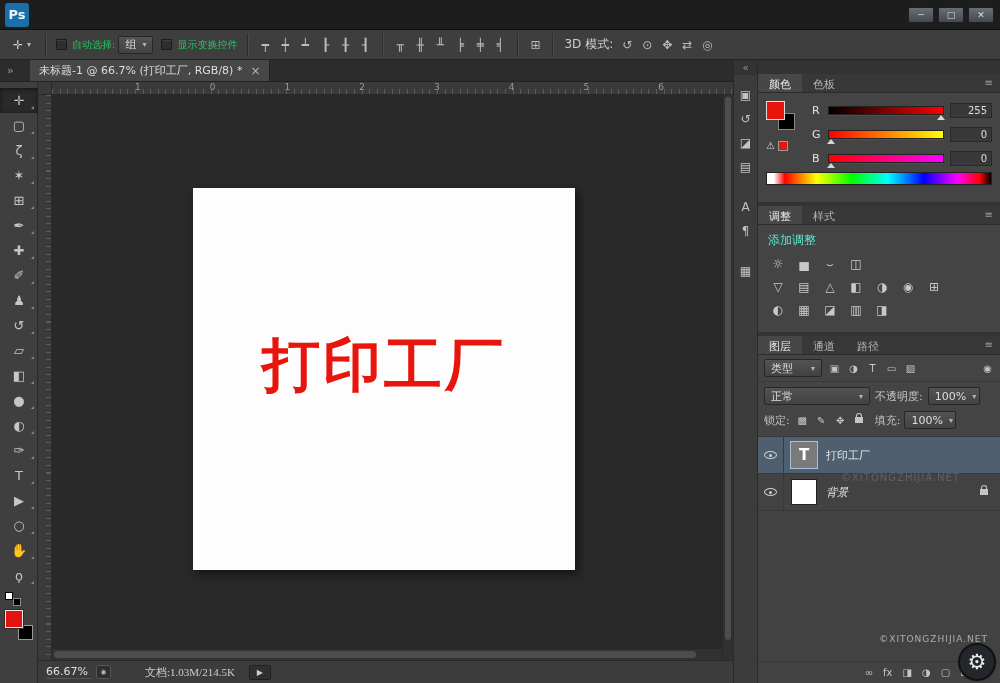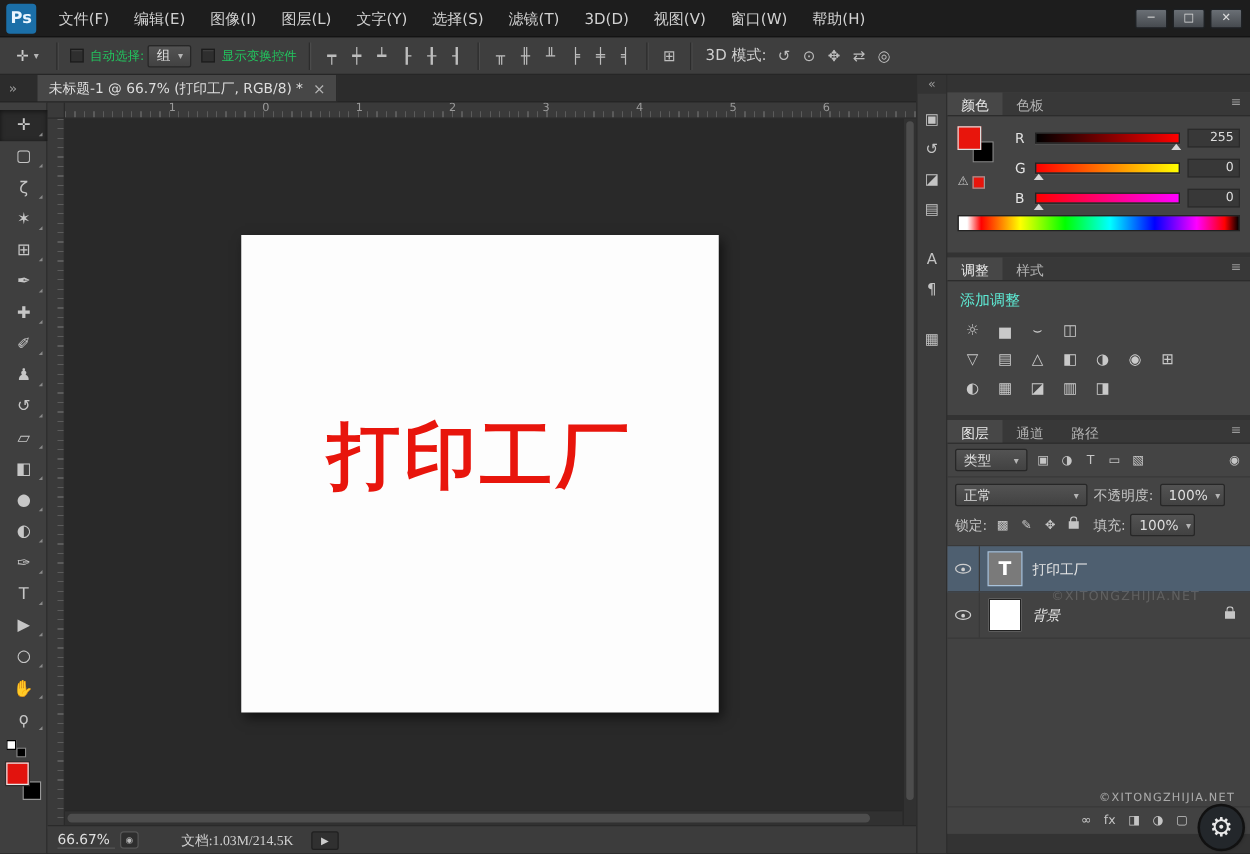--- a/index.html
+++ b/index.html
@@ -151,21 +151,21 @@
             #00f 70%,#f0f 85%,#f00 95%,#000 100%);}
 
   
   .panel-adjust{height:126px;}
   .ptitle{font-size:12px;color:#5eead4;padding:7px 10px 3px;}
   .adj-row{display:flex;gap:4px;padding:2px 9px;}
   .adj-icon{width:22px;height:19px;display:flex;align-items:center;justify-content:center;
             color:#c9c9c9;font-size:12px;}
 
   
-  .panel-layers{flex:1;position:relative;margin-bottom:16px;display:flex;flex-direction:column;}
+  .panel-layers{flex:1;position:relative;margin-bottom:0;display:flex;flex-direction:column;}
   .lfilter{display:flex;align-items:center;gap:4px;padding:4px 6px;border-bottom:1px solid #393939;}
   .dd-small{width:58px;justify-content:space-between;}
   .lficons{display:flex;gap:2px;}
   .lficon{width:17px;height:16px;display:flex;align-items:center;justify-content:center;
           color:#c5c5c5;font-size:10px;}
   .lfswitch{margin-left:auto;color:#c5c5c5;font-size:10px;padding-right:2px;}
   .lblend{display:flex;align-items:center;gap:5px;padding:5px 6px 2px;}
   .dd-blend{width:106px;justify-content:space-between;}
   .llabel{font-size:11px;color:#c5c5c5;}
   .dd-num{width:52px;justify-content:space-between;}
@@ -202,34 +202,20 @@
   .wm-text{font-size:27px;font-weight:bold;color:#fff;
            text-shadow:1px 2px 2px #000,0 0 4px rgba(0,0,0,.85);}
 </style>
 </head>
 <body>
 
 <div id="app">
 
   <div class="titlebar">
     <div class="ps-logo">Ps</div>
-    <div class="menubar">
-
-    <span class="menu-item">文件(F)</span>
-        <span class="menu-item">编辑(E)</span>
-        <span class="menu-item">图像(I)</span>
-        <span class="menu-item">图层(L)</span>
-        <span class="menu-item">文字(Y)</span>
-        <span class="menu-item">选择(S)</span>
-        <span class="menu-item">滤镜(T)</span>
-        <span class="menu-item">3D(D)</span>
-        <span class="menu-item">视图(V)</span>
-        <span class="menu-item">窗口(W)</span>
-        <span class="menu-item">帮助(H)</span>
-      </div>
     <div class="win-controls">
       <span class="win-btn">─</span>
       <span class="win-btn">□</span>
       <span class="win-btn">✕</span>
     </div>
   </div>
 
   <div class="optionsbar">
     <span class="tool-preset">
       <span>✛</span>

